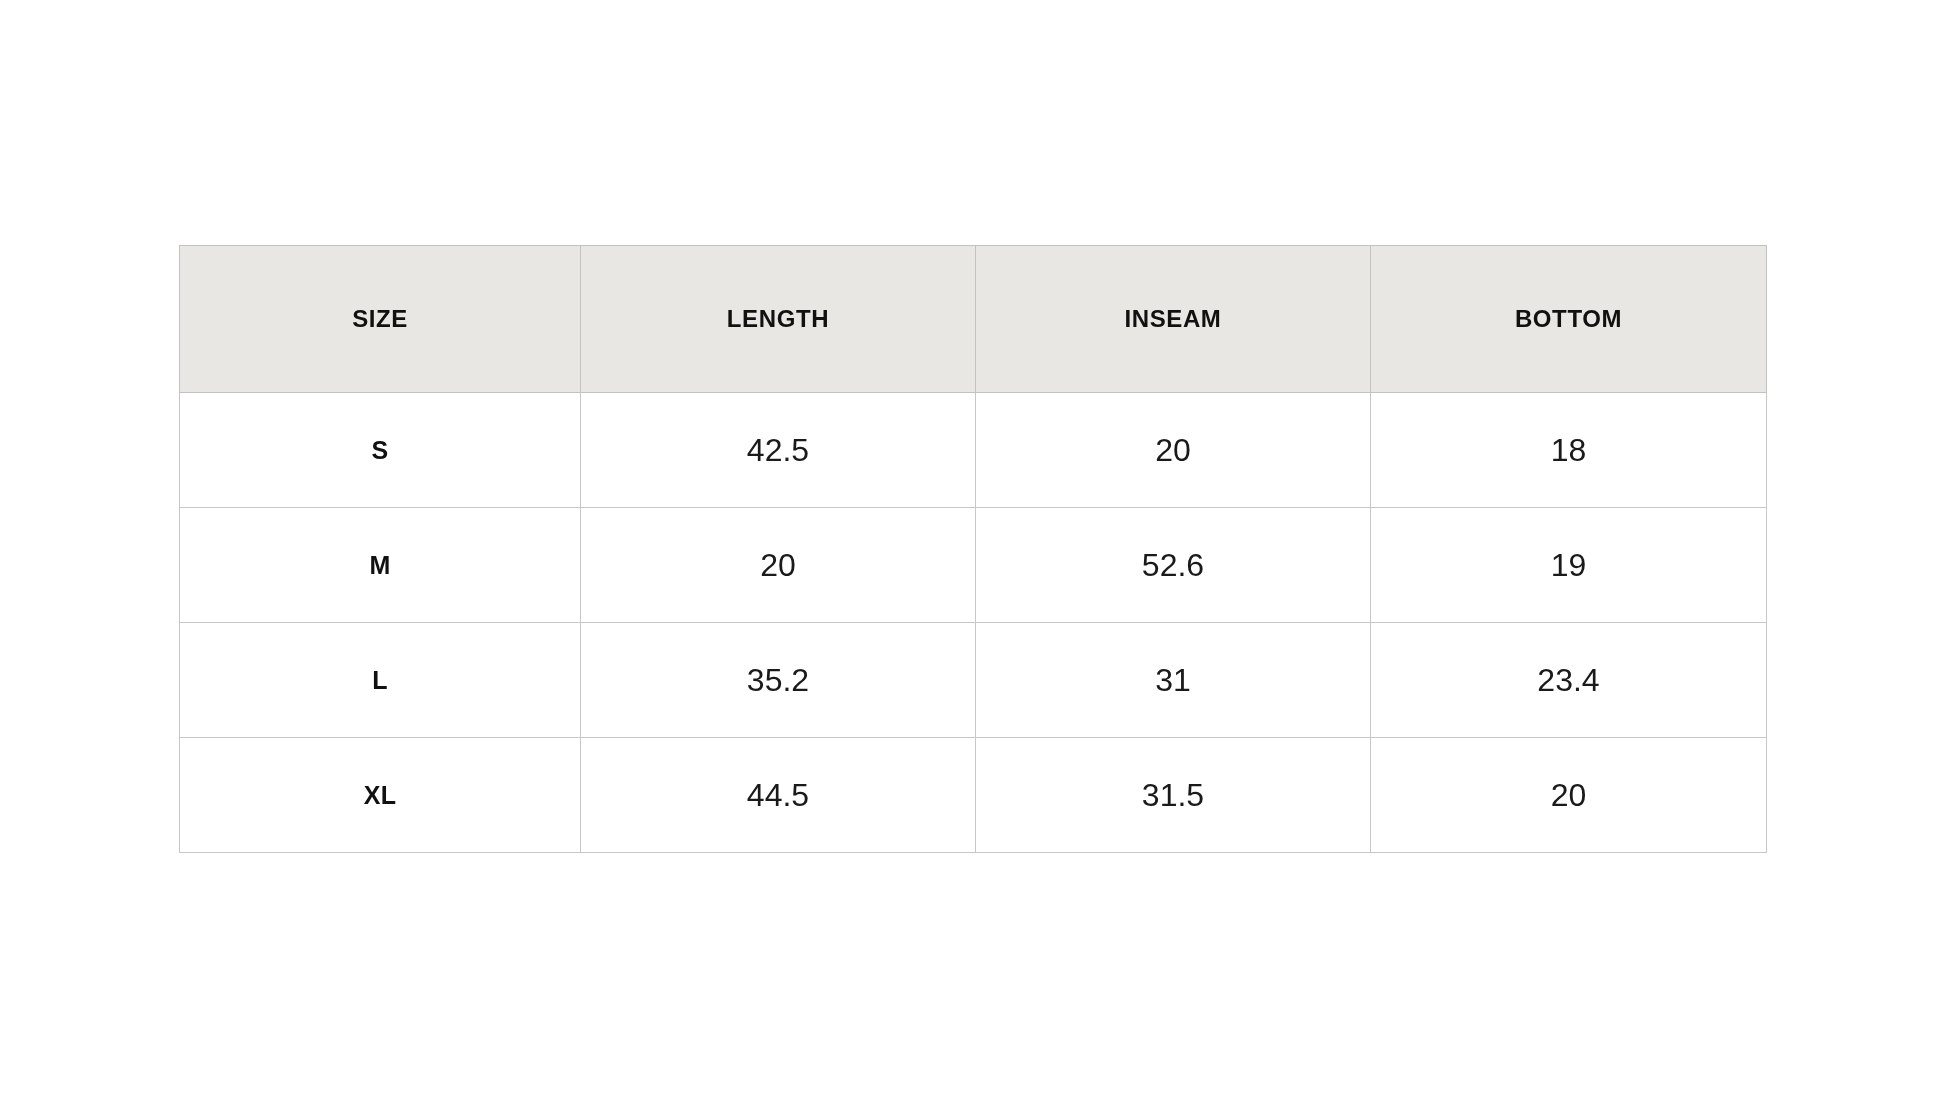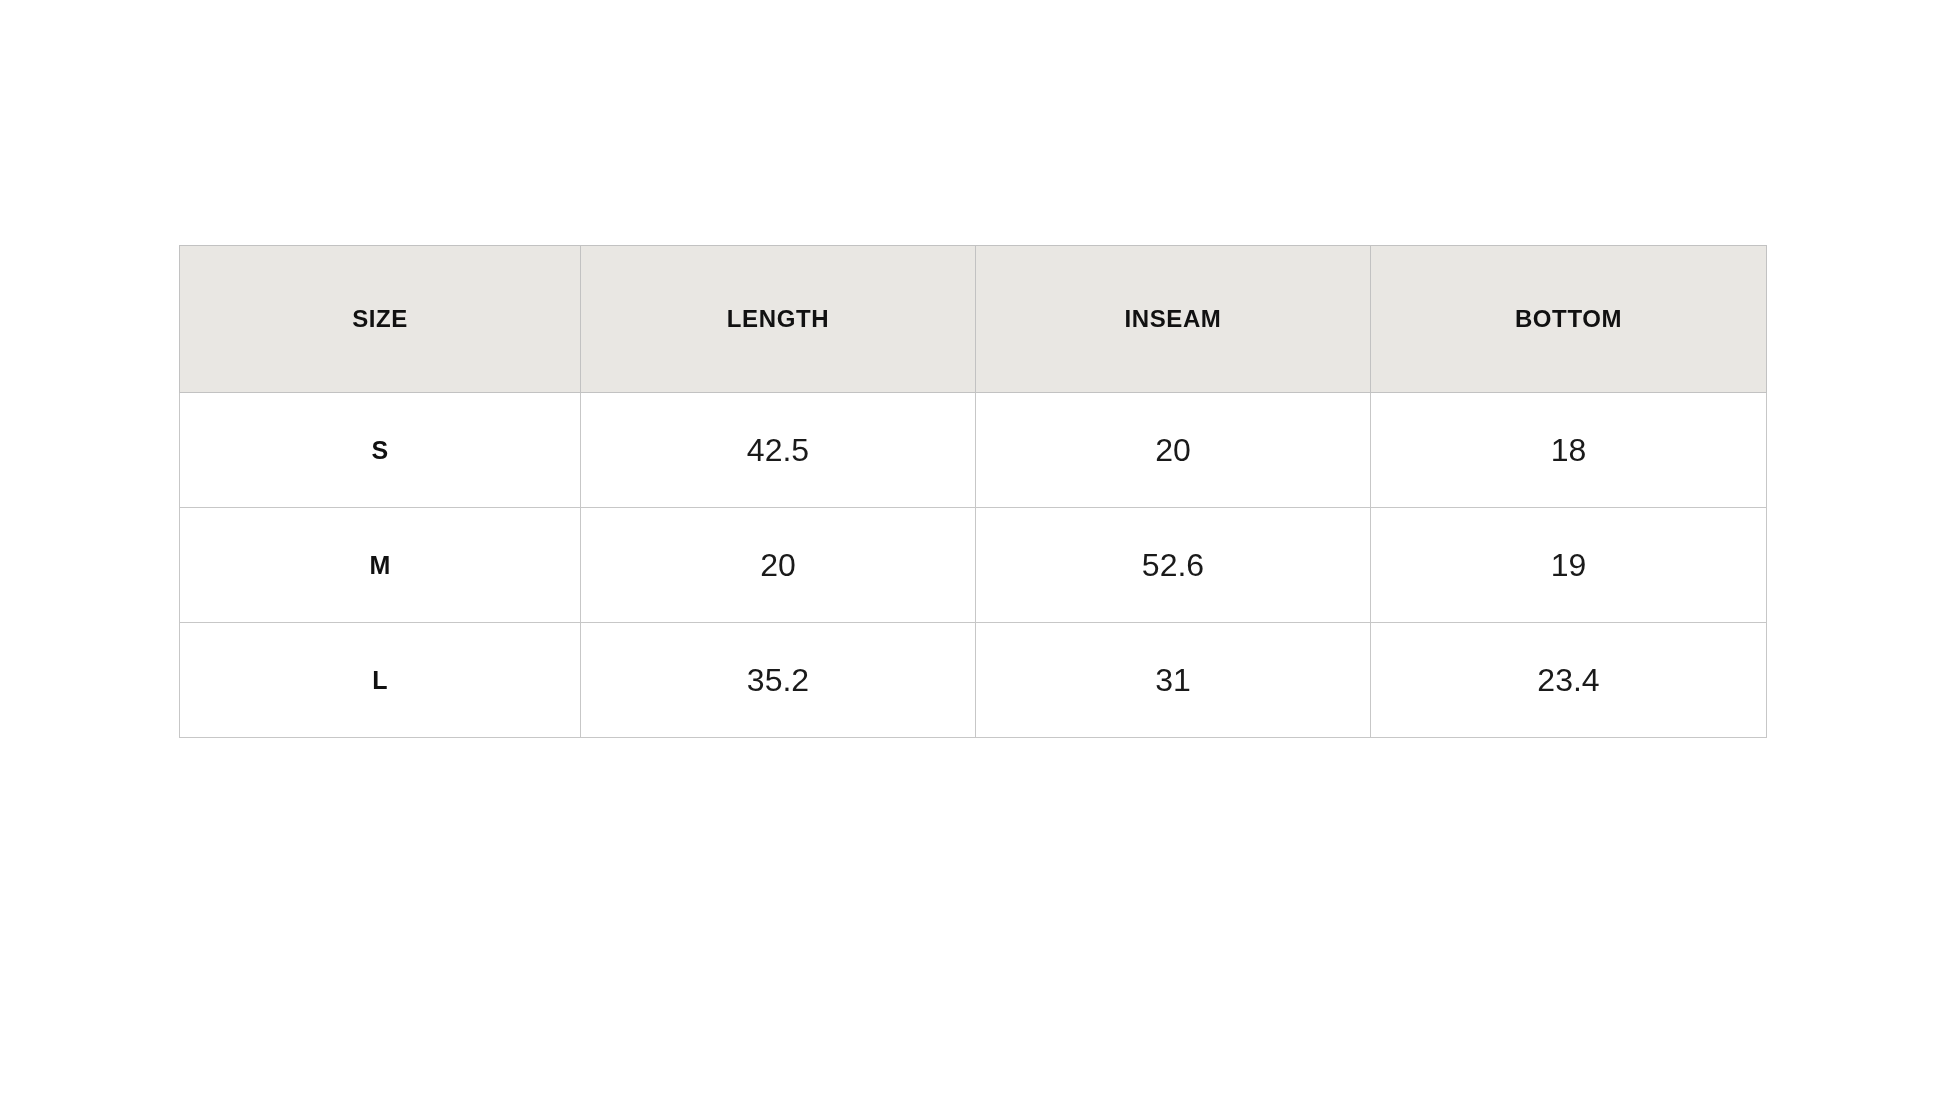--- a/index.html
+++ b/index.html
@@ -106,17 +106,23 @@
           <td>20</td>
           <td>52.6</td>
           <td>19</td>
         </tr>
         <tr>
           <td class="size-cell">L</td>
           <td>35.2</td>
           <td>31</td>
           <td>23.4</td>
         </tr>
+        <tr>
+          <td class="size-cell">XL</td>
+          <td>44.5</td>
+          <td>31.5</td>
+          <td>20</td>
+        </tr>
       </tbody>
     </table>
   </div>
 
 </div>
 
 </body></html>

